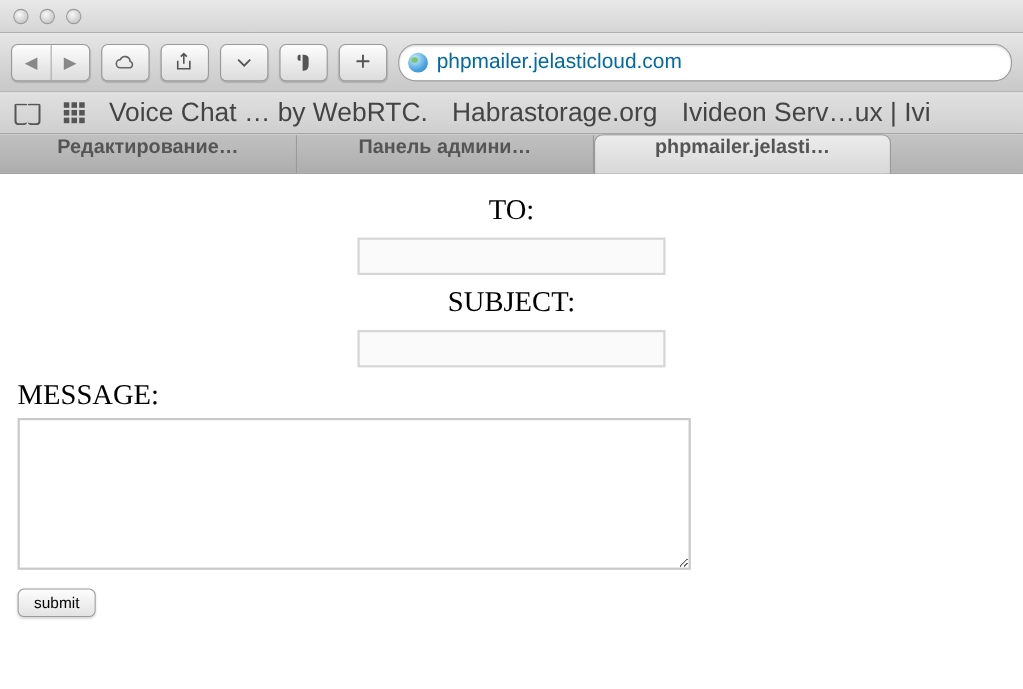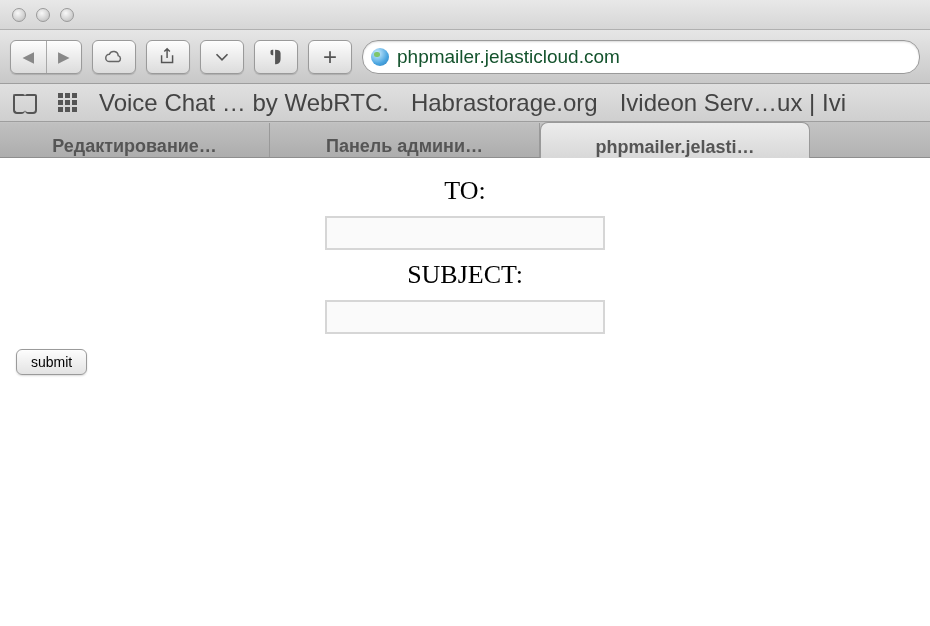--- a/index.html
+++ b/index.html
@@ -58,21 +58,21 @@
       flex: 1;
       height: 34px;
       border: 1px solid #9a9a9a;
       border-radius: 16px;
       background: #fff;
       display: flex;
       align-items: center;
       padding: 0 8px;
       gap: 8px;
       font-size: 19px;
-      color: #14532d;
+      color: #0369a1;
       box-shadow: inset 0 1px 2px rgba(0,0,0,0.15);
     }
     .globe {
       width: 18px; height: 18px;
       border-radius: 50%;
       background: radial-gradient(circle at 35% 30%, #cfeeff, #4aa5e0 60%, #2d7bb8);
       position: relative;
       overflow: hidden;
       flex-shrink: 0;
     }
@@ -117,21 +117,21 @@
       height: 36px;
       background: linear-gradient(#c4c4c4, #b2b2b2);
       display: flex;
       align-items: flex-end;
       border-bottom: 1px solid #8e8e8e;
     }
     .tab {
       height: 34px;
       padding: 0 30px;
       display: flex;
-      align-items: flex-end;
+      align-items: flex-start;
       font-size: 18px;
       color: #3a3a3a;
       border-right: 1px solid #999;
       position: relative;
       cursor: default;
       white-space: nowrap;
       min-width: 270px;
       max-width: 320px;
       justify-content: center;
     }
@@ -274,14 +274,18 @@
 
 <div class="page">
   <div class="row">
     <label>TO:</label>
     <input class="tinput to" type="text" value="" style="">
   </div>
   <div class="row">
     <label>SUBJECT:</label>
     <input class="tinput subj" type="text" value="" style="">
   </div>
+  <div>
+    <label>MESSAGE:</label>
+    <textarea class="tarea" style=""></textarea>
+  </div>
   <button class="submit-btn">submit</button>
 </div>
 
 </body></html>

